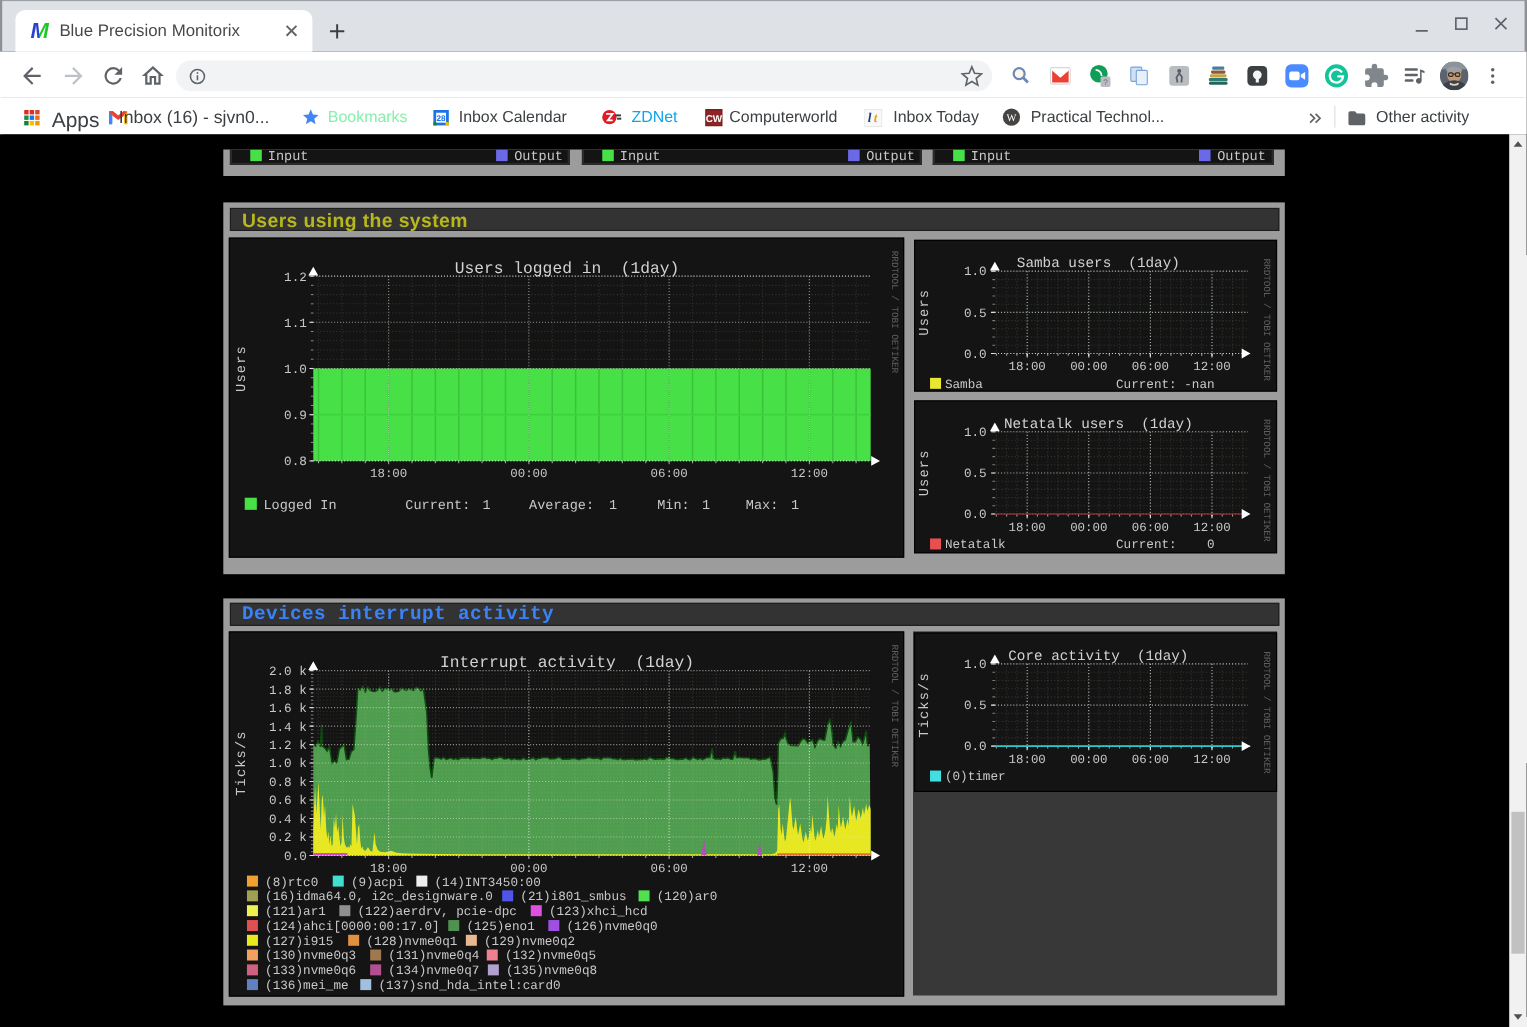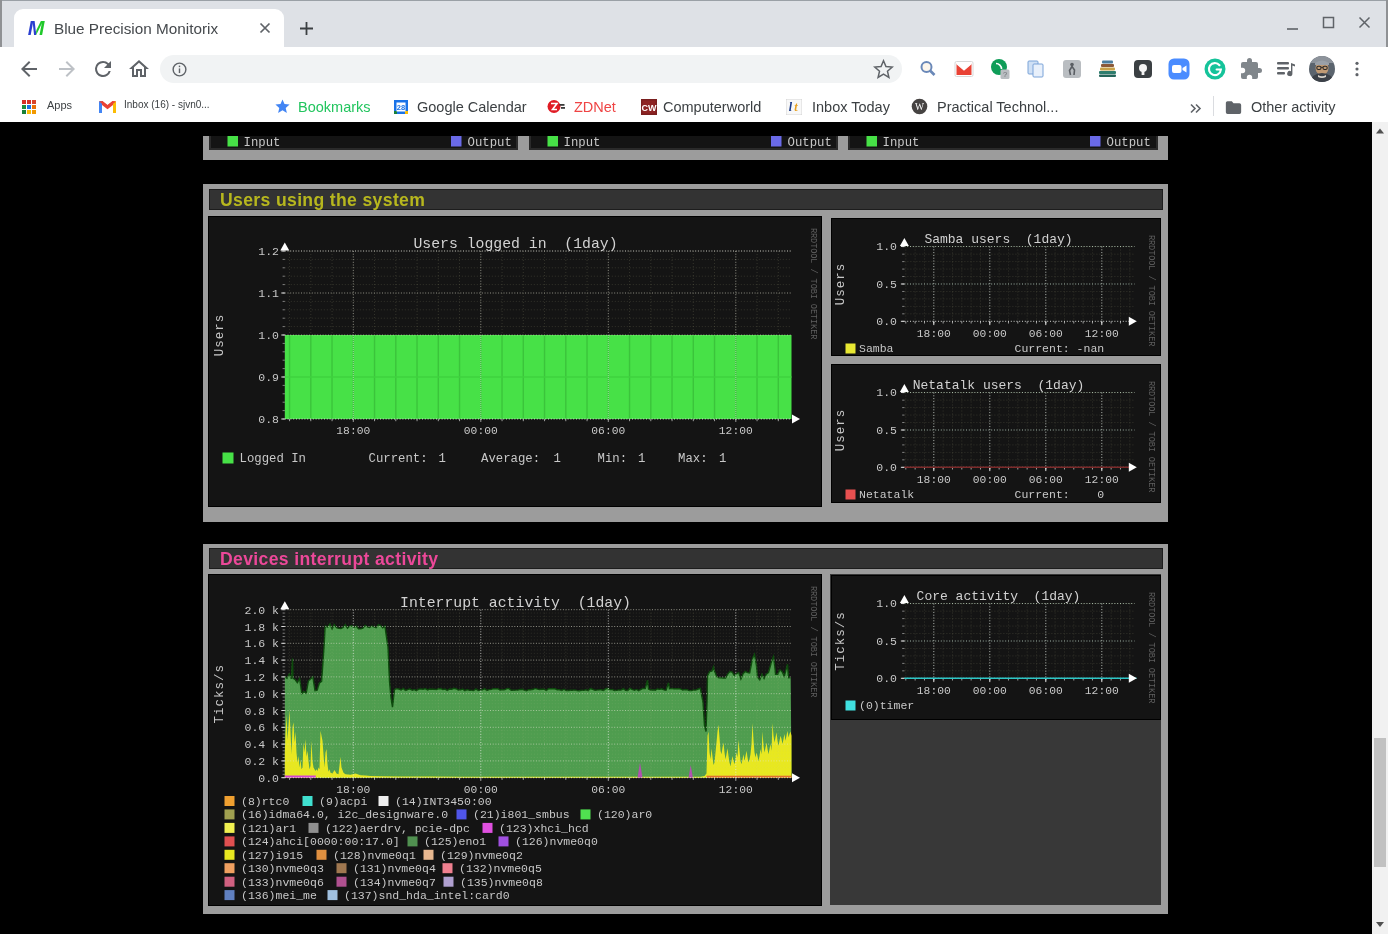--- a/index.html
+++ b/index.html
@@ -373,21 +373,21 @@
             <text x="157.8" y="117.5" font-family="Liberation Mono, monospace" font-size="11.3" fill="#c8c8c8" text-anchor="middle">00:00</text>
             <text x="213.8" y="117.5" font-family="Liberation Mono, monospace" font-size="11.3" fill="#c8c8c8" text-anchor="middle">06:00</text>
             <text x="269.8" y="117.5" font-family="Liberation Mono, monospace" font-size="11.3" fill="#c8c8c8" text-anchor="middle">12:00</text>
             <rect x="13.5" y="124.5" width="10" height="10" fill="#e85050"></rect>
             <text x="27.0" y="133.3" font-family="Liberation Mono, monospace" font-size="11.5" fill="#c8c8c8">Netatalk</text>
             <text x="182.5" y="133.3" font-family="Liberation Mono, monospace" font-size="11.5" fill="#c8c8c8">Current:&nbsp;&nbsp;&nbsp;&nbsp;0</text>
             <text transform="translate(317.0,16.0) rotate(90)" font-family="Liberation Mono, monospace" font-size="8.6" fill="#5f5f5f" letter-spacing="-0.1">RRDTOOL / TOBI OETIKER</text>
           </svg></div>
         <div style="position:absolute;left:203px;top:530px;width:965px;height:370px;background:#9c9c9c;"></div>
         <div style="position:absolute;left:208.5px;top:533.5px;width:954px;height:21.5px;background:#333333;border:1px solid #1d1d1d;box-sizing:border-box;"></div>
-        <div style="position:absolute;left:220px;top:534.5px;font-family:Liberation Sans, sans-serif;font-weight:bold;font-size:17.6px;letter-spacing:0.35px;color:#ec4899;">Devices interrupt activity</div>
+        <div style="position:absolute;left:220px;top:534.5px;font-family:Liberation Mono, monospace;font-weight:bold;font-size:17.6px;letter-spacing:0.35px;color:#3b82f6;">Devices interrupt activity</div>
         <div style="position:absolute;left:829.5px;top:560px;width:331px;height:330.5px;background:#383838;"></div>
         <div style="position:absolute;left:207.5px;top:560px;width:614px;height:331.5px;background:#141414;border:1px solid #000;box-sizing:border-box;"><svg width="613" height="332" viewBox="0 0 613 332">
             <path d="M75.8 202.7 L75.8 101.7 L78.0 103.2 L80.2 99.0 L82.4 103.8 L83.5 83.4 L84.0 103.2 L86.2 104.8 L88.4 107.7 L90.6 103.5 L92.8 118.5 L95.0 116.5 L97.2 118.3 L99.4 106.0 L101.6 104.0 L103.8 101.7 L106.0 115.6 L108.2 115.1 L110.4 108.0 L112.6 106.4 L115.0 72.5 L116.0 53.2 L116.5 51.1 L118.7 52.1 L120.9 48.9 L123.1 53.9 L125.3 49.6 L127.5 52.6 L129.7 53.4 L131.9 53.6 L134.1 52.5 L136.3 49.8 L138.5 53.2 L140.7 51.1 L142.9 50.8 L145.1 52.2 L147.3 51.2 L149.5 53.9 L151.7 53.9 L153.9 53.1 L156.1 50.5 L158.3 51.9 L160.5 52.5 L162.7 51.0 L164.9 51.8 L167.1 52.6 L169.3 49.9 L171.5 50.4 L173.7 52.9 L175.9 51.1 L179.0 72.5 L180.5 106.1 L182.0 122.9 L183.5 132.1 L185.0 118.7 L185.5 114.4 L187.7 113.6 L189.9 114.0 L192.1 115.0 L194.3 113.4 L196.5 115.4 L198.7 114.7 L200.9 113.9 L203.1 115.3 L205.3 114.5 L207.5 115.6 L209.7 114.1 L211.9 113.9 L214.1 114.3 L216.3 113.6 L218.5 114.9 L220.7 114.0 L222.9 114.3 L225.1 114.3 L227.3 114.6 L229.5 113.7 L231.7 113.5 L233.9 114.6 L236.1 114.1 L238.3 115.5 L240.5 114.0 L242.7 114.2 L244.9 113.3 L247.1 113.7 L249.3 115.0 L251.5 114.8 L253.7 114.1 L255.9 115.6 L258.1 114.6 L260.3 115.3 L262.5 115.4 L264.7 115.5 L266.9 113.9 L269.1 115.4 L271.3 115.1 L273.5 114.8 L275.7 113.6 L277.9 115.5 L280.1 114.6 L282.3 114.4 L284.5 113.6 L286.7 113.7 L288.9 113.6 L291.1 115.0 L293.3 114.7 L295.5 114.8 L297.7 113.6 L299.9 113.4 L302.1 115.3 L304.3 115.3 L306.5 115.1 L308.7 115.1 L310.9 114.5 L313.1 114.3 L315.3 115.1 L317.5 115.7 L319.7 114.7 L321.9 114.8 L324.1 114.3 L326.3 113.4 L328.5 114.1 L330.7 114.5 L332.9 114.2 L335.1 114.1 L337.3 115.5 L339.5 113.6 L341.7 113.8 L343.9 113.6 L346.1 113.8 L348.3 114.8 L350.5 114.7 L352.7 115.4 L354.9 114.2 L357.1 115.5 L359.3 115.5 L361.5 115.2 L363.7 115.3 L365.9 114.9 L368.1 115.6 L370.3 115.7 L372.5 115.3 L374.7 115.4 L376.9 114.8 L379.1 115.6 L381.3 113.6 L383.5 114.2 L385.7 115.3 L387.9 115.1 L390.1 114.9 L392.3 114.8 L394.5 115.4 L396.7 113.7 L398.9 113.3 L401.1 114.6 L403.3 114.5 L405.5 115.5 L407.7 115.4 L409.9 114.9 L412.1 115.1 L414.3 113.7 L416.5 115.3 L418.7 115.6 L420.9 113.4 L423.1 114.4 L425.3 115.3 L427.5 114.4 L429.7 115.6 L431.9 114.4 L434.1 113.4 L436.3 113.6 L438.5 105.3 L439.5 114.0 L441.7 115.1 L443.9 114.8 L446.1 115.3 L448.3 113.9 L450.5 114.4 L452.7 113.8 L454.9 114.9 L457.1 115.2 L459.5 107.8 L460.5 113.8 L462.7 113.4 L464.9 113.7 L467.1 113.8 L469.3 113.8 L471.5 113.9 L473.7 115.1 L475.9 114.5 L478.1 114.8 L480.3 115.6 L482.5 115.6 L484.7 115.0 L486.9 115.1 L489.1 114.0 L491.3 113.4 L494.0 127.1 L495.5 150.6 L497.0 156.5 L498.0 127.1 L498.5 100.7 L500.7 96.5 L502.9 96.1 L504.5 91.8 L505.5 96.0 L507.7 101.5 L509.9 102.8 L512.1 102.7 L514.3 103.0 L516.5 103.0 L518.7 99.1 L520.9 96.5 L523.1 97.1 L525.3 100.4 L527.5 98.8 L529.7 97.5 L531.9 104.1 L534.1 98.7 L536.3 96.4 L538.5 97.6 L540.7 97.9 L543.5 83.4 L545.5 79.2 L547.5 91.0 L548.5 102.1 L550.7 104.9 L552.9 99.2 L555.1 103.4 L557.3 99.1 L559.5 97.5 L563.0 85.1 L564.5 81.7 L566.0 93.5 L566.5 99.4 L568.7 99.4 L570.9 94.8 L573.1 96.7 L575.3 101.3 L578.5 89.3 L579.5 102.7 L581.7 102.6 L582.5 202.7 Z" fill="#4f9d4f"></path>
             <path d="M75.8 101.7 L78.0 103.2 L80.2 99.0 L82.4 103.8 L83.5 83.4 L84.0 103.2 L86.2 104.8 L88.4 107.7 L90.6 103.5 L92.8 118.5 L95.0 116.5 L97.2 118.3 L99.4 106.0 L101.6 104.0 L103.8 101.7 L106.0 115.6 L108.2 115.1 L110.4 108.0 L112.6 106.4 L115.0 72.5 L116.0 53.2 L116.5 51.1 L118.7 52.1 L120.9 48.9 L123.1 53.9 L125.3 49.6 L127.5 52.6 L129.7 53.4 L131.9 53.6 L134.1 52.5 L136.3 49.8 L138.5 53.2 L140.7 51.1 L142.9 50.8 L145.1 52.2 L147.3 51.2 L149.5 53.9 L151.7 53.9 L153.9 53.1 L156.1 50.5 L158.3 51.9 L160.5 52.5 L162.7 51.0 L164.9 51.8 L167.1 52.6 L169.3 49.9 L171.5 50.4 L173.7 52.9 L175.9 51.1 L179.0 72.5 L180.5 106.1 L182.0 122.9 L183.5 132.1 L185.0 118.7 L185.5 114.4 L187.7 113.6 L189.9 114.0 L192.1 115.0 L194.3 113.4 L196.5 115.4 L198.7 114.7 L200.9 113.9 L203.1 115.3 L205.3 114.5 L207.5 115.6 L209.7 114.1 L211.9 113.9 L214.1 114.3 L216.3 113.6 L218.5 114.9 L220.7 114.0 L222.9 114.3 L225.1 114.3 L227.3 114.6 L229.5 113.7 L231.7 113.5 L233.9 114.6 L236.1 114.1 L238.3 115.5 L240.5 114.0 L242.7 114.2 L244.9 113.3 L247.1 113.7 L249.3 115.0 L251.5 114.8 L253.7 114.1 L255.9 115.6 L258.1 114.6 L260.3 115.3 L262.5 115.4 L264.7 115.5 L266.9 113.9 L269.1 115.4 L271.3 115.1 L273.5 114.8 L275.7 113.6 L277.9 115.5 L280.1 114.6 L282.3 114.4 L284.5 113.6 L286.7 113.7 L288.9 113.6 L291.1 115.0 L293.3 114.7 L295.5 114.8 L297.7 113.6 L299.9 113.4 L302.1 115.3 L304.3 115.3 L306.5 115.1 L308.7 115.1 L310.9 114.5 L313.1 114.3 L315.3 115.1 L317.5 115.7 L319.7 114.7 L321.9 114.8 L324.1 114.3 L326.3 113.4 L328.5 114.1 L330.7 114.5 L332.9 114.2 L335.1 114.1 L337.3 115.5 L339.5 113.6 L341.7 113.8 L343.9 113.6 L346.1 113.8 L348.3 114.8 L350.5 114.7 L352.7 115.4 L354.9 114.2 L357.1 115.5 L359.3 115.5 L361.5 115.2 L363.7 115.3 L365.9 114.9 L368.1 115.6 L370.3 115.7 L372.5 115.3 L374.7 115.4 L376.9 114.8 L379.1 115.6 L381.3 113.6 L383.5 114.2 L385.7 115.3 L387.9 115.1 L390.1 114.9 L392.3 114.8 L394.5 115.4 L396.7 113.7 L398.9 113.3 L401.1 114.6 L403.3 114.5 L405.5 115.5 L407.7 115.4 L409.9 114.9 L412.1 115.1 L414.3 113.7 L416.5 115.3 L418.7 115.6 L420.9 113.4 L423.1 114.4 L425.3 115.3 L427.5 114.4 L429.7 115.6 L431.9 114.4 L434.1 113.4 L436.3 113.6 L438.5 105.3 L439.5 114.0 L441.7 115.1 L443.9 114.8 L446.1 115.3 L448.3 113.9 L450.5 114.4 L452.7 113.8 L454.9 114.9 L457.1 115.2 L459.5 107.8 L460.5 113.8 L462.7 113.4 L464.9 113.7 L467.1 113.8 L469.3 113.8 L471.5 113.9 L473.7 115.1 L475.9 114.5 L478.1 114.8 L480.3 115.6 L482.5 115.6 L484.7 115.0 L486.9 115.1 L489.1 114.0 L491.3 113.4 L494.0 127.1 L495.5 150.6 L497.0 156.5 L498.0 127.1 L498.5 100.7 L500.7 96.5 L502.9 96.1 L504.5 91.8 L505.5 96.0 L507.7 101.5 L509.9 102.8 L512.1 102.7 L514.3 103.0 L516.5 103.0 L518.7 99.1 L520.9 96.5 L523.1 97.1 L525.3 100.4 L527.5 98.8 L529.7 97.5 L531.9 104.1 L534.1 98.7 L536.3 96.4 L538.5 97.6 L540.7 97.9 L543.5 83.4 L545.5 79.2 L547.5 91.0 L548.5 102.1 L550.7 104.9 L552.9 99.2 L555.1 103.4 L557.3 99.1 L559.5 97.5 L563.0 85.1 L564.5 81.7 L566.0 93.5 L566.5 99.4 L568.7 99.4 L570.9 94.8 L573.1 96.7 L575.3 101.3 L578.5 89.3 L579.5 102.7 L581.7 102.6" fill="none" stroke="#0d4a0d" stroke-width="1.4"></path>
             <path d="M75.8 202.7 L75.8 177.5 L76.5 159.0 L77.5 139.7 L78.5 164.9 L79.5 150.6 L80.5 135.5 L81.5 156.5 L82.5 179.2 L83.5 152.3 L84.5 147.3 L85.5 167.4 L86.5 156.5 L87.5 177.5 L88.5 187.6 L89.5 180.9 L90.5 192.6 L91.5 184.2 L92.5 194.3 L93.5 192.6 L94.5 167.4 L95.5 177.5 L96.5 164.1 L97.5 181.7 L98.5 175.8 L99.5 185.9 L100.5 194.3 L101.5 190.9 L102.5 165.7 L103.5 185.9 L104.5 192.6 L105.5 194.3 L106.5 196.0 L107.5 194.3 L108.5 196.0 L109.5 192.6 L110.5 194.3 L111.5 155.7 L112.5 160.7 L113.5 165.7 L114.5 179.2 L115.5 192.6 L116.5 177.5 L117.5 174.1 L118.5 189.3 L119.5 196.8 L120.5 194.3 L121.5 197.7 L123.5 198.5 L125.5 195.1 L127.5 198.5 L129.5 199.3 L131.5 181.7 L132.5 192.6 L134.5 197.7 L136.5 199.3 L141.5 199.8 L146.5 198.5 L151.5 200.2 L156.5 200.6 L161.5 201.0 L171.5 201.2 L191.5 201.4 L221.5 201.6 L251.5 201.7 L291.5 201.7 L331.5 201.7 L371.5 201.7 L411.5 201.7 L451.5 201.7 L491.5 201.7 L495.5 201.0 L497.5 198.5 L498.5 160.7 L499.5 156.5 L500.5 177.5 L501.5 184.2 L502.5 173.3 L503.5 181.7 L504.5 190.1 L505.5 187.6 L506.5 177.5 L507.5 167.4 L508.5 156.5 L509.5 149.8 L510.5 162.4 L511.5 175.8 L512.5 179.2 L513.5 172.5 L514.5 167.4 L515.5 177.5 L516.5 184.2 L517.5 179.2 L518.5 173.3 L519.5 180.9 L520.5 187.6 L521.5 190.9 L522.5 185.9 L523.5 180.9 L524.5 185.9 L525.5 189.3 L526.5 184.2 L527.5 177.5 L528.5 182.5 L529.5 164.9 L530.5 175.8 L531.5 185.9 L532.5 189.3 L533.5 184.2 L534.5 179.2 L535.5 185.9 L536.5 180.9 L537.5 175.8 L538.5 182.5 L539.5 187.6 L540.5 184.2 L541.5 179.2 L542.5 169.1 L543.5 148.1 L544.5 164.9 L545.5 177.5 L546.5 182.5 L547.5 177.5 L548.5 180.9 L549.5 185.9 L550.5 180.9 L551.5 174.1 L552.5 179.2 L553.5 156.5 L554.5 170.8 L555.5 177.5 L556.5 172.5 L557.5 167.4 L558.5 174.1 L559.5 179.2 L560.5 174.1 L561.5 169.1 L562.5 175.8 L563.5 148.1 L564.5 160.7 L565.5 167.4 L566.5 162.4 L567.5 157.3 L568.5 165.7 L569.5 170.8 L570.5 165.7 L571.5 160.7 L572.5 164.1 L573.5 169.1 L574.5 164.1 L575.5 159.0 L576.5 165.7 L577.5 160.7 L578.5 155.7 L579.5 162.4 L580.5 159.0 L581.5 156.5 L582.5 160.7 L582.5 202.7 Z" fill="#e8e820"></path>
             <rect x="75.8" y="200.5" width="31" height="2.2" fill="#d544d5"></rect>
             <path d="M428.5 202.7 l2.5 -15.1 l2.5 15.1 Z" fill="#b050b0"></path>
             <path d="M479.5 202.7 l2.2 -12.6 l2.2 12.6 Z" fill="#b050b0"></path>
             <rect x="497.5" y="200.7" width="85.0" height="2.0" fill="#e07030"></rect>
             <line x1="75.80" y1="199.34" x2="582.50" y2="199.34" stroke="rgba(205,205,160,0.13)" stroke-width="1" stroke-dasharray="1,2"></line>
@@ -860,49 +860,49 @@
           <rect x="6" y="1" width="4" height="4" fill="#d93025"></rect>
           <rect x="11" y="1" width="4" height="4" fill="#d9442a"></rect>
           <rect x="1" y="6" width="4" height="4" fill="#1e8e3e"></rect>
           <rect x="6" y="6" width="4" height="4" fill="#1a73e8"></rect>
           <rect x="11" y="6" width="4" height="4" fill="#e8710a"></rect>
           <rect x="1" y="11" width="4" height="4" fill="#188038"></rect>
           <rect x="6" y="11" width="4" height="4" fill="#fbbc04"></rect>
           <rect x="11" y="11" width="4" height="4" fill="#f29900"></rect>
         </g>
       </svg></div>
-    <div style="font-family:'Liberation Sans',sans-serif;font-size:11px;color:#3c4043;position:absolute;top:98.5px;left:47px;">Apps</div>
+    <div style="font-family:'Liberation Sans',sans-serif;font-size:19px;color:#3c4043;position:absolute;top:98.5px;left:47px;">Apps</div>
     <div style="position:absolute;left:99px;top:100px;"><svg width="17" height="14" viewBox="0 0 17 14">
         <rect x="0" y="1" width="3" height="12" fill="#4285f4" rx="1"></rect>
         <rect x="14" y="1" width="3" height="12" fill="#fbbc04" rx="1"></rect>
         <path d="M0 1.5 L8.5 8 L17 1.5 L13.5 1 L8.5 5 L3.5 1 Z" fill="#ea4335"></path>
         <path d="M14 13 V5 l3 -2.5 V13 Z" fill="#fbbc04"></path>
         <path d="M0 13 V2.5 L3 5 v8 Z" fill="#4285f4"></path>
         <path d="M3 1 L8.5 5.2 L14 1 v4 L8.5 9.2 L3 5 Z" fill="#ea4335"></path>
       </svg></div>
-    <div style="font-family:'Liberation Sans',sans-serif;font-size:10px;color:#3c4043;position:absolute;top:98.5px;left:124px;">Inbox (16) - sjvn0...</div>
+    <div style="font-family:'Liberation Sans',sans-serif;font-size:16px;color:#3c4043;position:absolute;top:98.5px;left:108px;">Inbox (16) - sjvn0...</div>
     <div style="position:absolute;left:274px;top:98px;"><svg width="17" height="17" viewBox="0 0 24 24">
         <path d="M12 17.27L18.18 21l-1.64-7.03L22 9.24l-7.19-.61L12 2 9.19 8.63 2 9.24l5.46 4.73L5.82 21z" fill="#4285f4"></path>
       </svg></div>
-    <div style="font-family:'Liberation Sans',sans-serif;font-size:14.5px;color:#22c55e;position:absolute;top:98.5px;left:298px;">Bookmarks</div>
+    <div style="font-family:'Liberation Sans',sans-serif;font-size:14.5px;color:#86efac;position:absolute;top:98.5px;left:298px;">Bookmarks</div>
     <div style="position:absolute;left:393px;top:99px;"><svg width="16" height="16" viewBox="0 0 16 16">
         <rect x="1" y="1" width="14" height="14" fill="#1a73e8"></rect>
         <rect x="1" y="12" width="3" height="3" fill="#188038"></rect>
         <rect x="12" y="12" width="3" height="3" fill="#fbbc04"></rect>
         <rect x="3.5" y="3.5" width="9" height="9" fill="#fff"></rect>
         <text x="8" y="10.8" text-anchor="middle" font-family="Liberation Sans" font-size="7.5" fill="#1a73e8" font-weight="bold">28</text>
       </svg></div>
-    <div style="font-family:'Liberation Sans',sans-serif;font-size:14.5px;color:#3c4043;position:absolute;top:98.5px;left:417px;">Google Calendar</div>
+    <div style="font-family:'Liberation Sans',sans-serif;font-size:14.5px;color:#3c4043;position:absolute;top:98.5px;left:417px;">Inbox Calendar</div>
     <div style="position:absolute;left:547px;top:99px;"><svg width="18" height="15" viewBox="0 0 18 15">
         <circle cx="7" cy="7.5" r="6.5" fill="#e01b24"></circle>
         <path d="M4 4.5h6l-4.5 6h4.5" stroke="#fff" stroke-width="1.6" fill="none"></path>
         <rect x="12.5" y="5" width="5" height="1.8" fill="#3a3a3a"></rect>
         <rect x="14" y="8" width="4" height="1.8" fill="#3a3a3a"></rect>
       </svg></div>
-    <div style="font-family:'Liberation Sans',sans-serif;font-size:14.5px;color:#ef4444;position:absolute;top:98.5px;left:574px;">ZDNet</div>
+    <div style="font-family:'Liberation Sans',sans-serif;font-size:14.5px;color:#0ea5e9;position:absolute;top:98.5px;left:574px;">ZDNet</div>
     <div style="position:absolute;left:641px;top:99px;"><svg width="16" height="16" viewBox="0 0 16 16">
         <rect width="16" height="16" fill="#7a1f1f"></rect>
         <rect x="1.4" y="1.4" width="13.2" height="13.2" fill="#8e2424"></rect>
         <text x="8" y="11.6" text-anchor="middle" font-family="Liberation Sans" font-weight="bold" font-size="9" fill="#fff">CW</text>
       </svg></div>
     <div style="font-family:'Liberation Sans',sans-serif;font-size:14.5px;color:#3c4043;position:absolute;top:98.5px;left:663px;">Computerworld</div>
     <div style="position:absolute;left:786px;top:99px;"><svg width="16" height="16" viewBox="0 0 16 16">
         <rect width="16" height="16" fill="#f8f8f8" stroke="#ccc" stroke-width="0.8"></rect>
         <text x="4.5" y="12" text-anchor="middle" font-family="Liberation Serif" font-weight="bold" font-style="italic" font-size="12" fill="#1a3a8a">l</text>
         <text x="10" y="12" text-anchor="middle" font-family="Liberation Serif" font-weight="bold" font-style="italic" font-size="12" fill="#e8a020">t</text>

